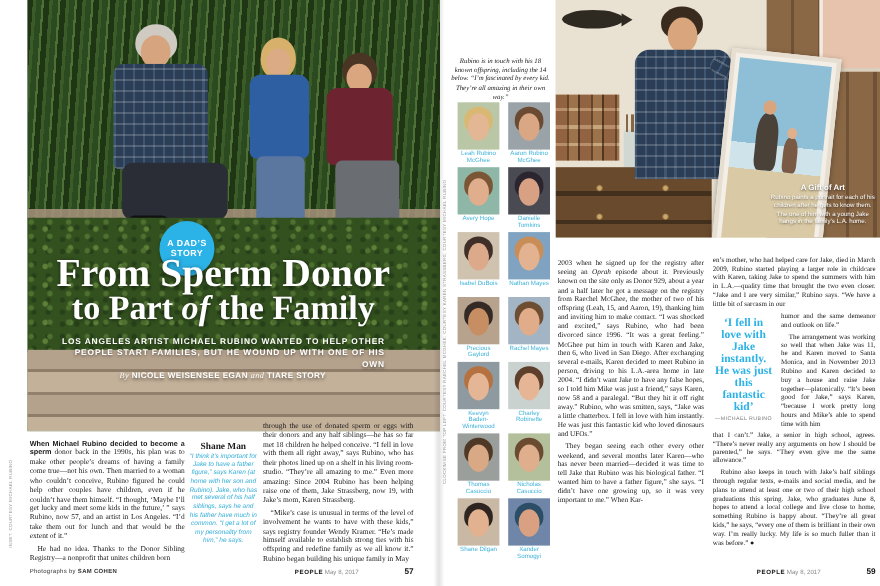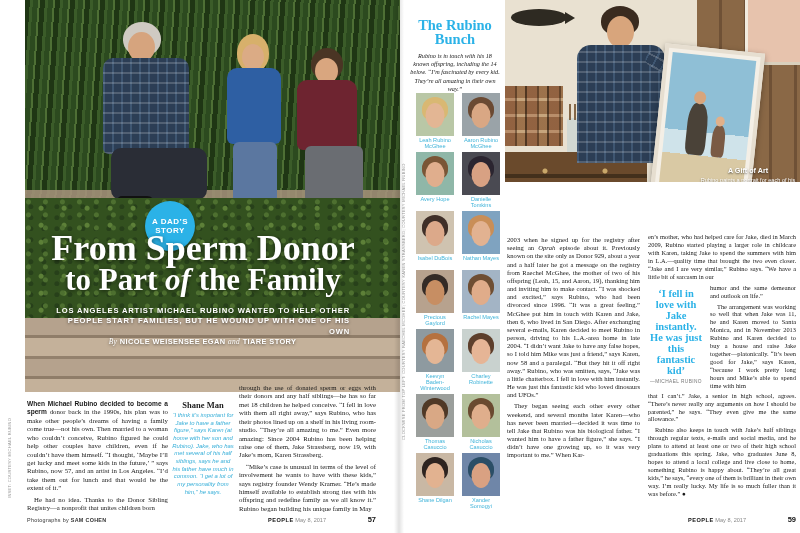--- a/index.html
+++ b/index.html
@@ -93,21 +93,21 @@
   .cell:nth-child(6) .pic{--bg:#7fa3c0;--hair:#c98e57;--skin:#e2b291;}
   .cell:nth-child(7) .pic{--bg:#b7a28e;--hair:#332a26;--skin:#c78e63;}
   .cell:nth-child(8) .pic{--bg:#a3b4c5;--hair:#6e4e33;--skin:#e0ac8a;}
   .cell:nth-child(9) .pic{--bg:#8e9aa0;--hair:#b5713f;--skin:#e4b695;}
   .cell:nth-child(10) .pic{--bg:#c9d2cf;--hair:#5d3f2c;--skin:#e6b596;}
   .cell:nth-child(11) .pic{--bg:#9b9f9c;--hair:#4f3826;--skin:#d9a885;}
   .cell:nth-child(12) .pic{--bg:#b3c09b;--hair:#6a4a30;--skin:#dfae8c;}
   .cell:nth-child(13) .pic{--bg:#c9b8a4;--hair:#2e2420;--skin:#e2b290;}
   .cell:nth-child(14) .pic{--bg:#6f86a8;--hair:#2b4e66;--skin:#d9a182;}
   
-  .photo-right{position:absolute;left:505px;top:0;width:295px;height:182px;overflow:hidden;
+  .photo-right{position:absolute;left:505px;top:0;width:295px;height:216px;overflow:hidden;
                background:#e9e1d1;}
   .fish{position:absolute;left:6px;top:9px;width:56px;height:17px;background:#2e2a22;
         border-radius:50%;}
   .fish::after{content:"";position:absolute;right:-8px;top:3px;border-left:10px solid #2e2a22;
                border-top:6px solid transparent;border-bottom:6px solid transparent;}
   .pinned{position:absolute;left:0;top:86px;width:58px;height:60px;
           background:repeating-linear-gradient(0deg,#b89c7f 0 13px,#e9e1d1 13px 16px),
                      repeating-linear-gradient(90deg,#caa182 0 10px,#8b6f55 10px 12px,#d9bb98 12px 20px,#6e5843 20px 22px);
           background-blend-mode:multiply;}
   .jar{position:absolute;left:62px;top:118px;width:22px;height:40px;background:#cfd8d3;
@@ -237,24 +237,20 @@
   <div class="folio folio-left">
     <span class="brand">PEOPLE</span>
     <span>May 8, 2017</span>
     <b>57</b>
   </div>
 
   <div class="vcred vcred-left">INSET: COURTESY MICHAEL RUBINO</div>
   <div class="gutter"></div>
   <div class="vcred vcred-center">CLOCKWISE FROM TOP LEFT: COURTESY RAECHEL MCGHEE; COURTESY KAREN STRASSBERG; COURTESY MICHAEL RUBINO</div>
 
-  <div class="bunch-title">
-    <div>The Rubino</div>
-    <div>Bunch</div>
-  </div>
   <div class="bunch-intro">Rubino is in touch with his 18 known offspring, including the 14 below. “I’m fascinated by every kid. They’re all amazing in their own way.”</div>
 
   <div class="bunch-grid">
     <div class="cell">
         <div class="pic"></div>
         <div class="pname">Leah Rubino McGhee</div>
       </div>
     <div class="cell">
         <div class="pic"></div>
         <div class="pname">Aaron Rubino McGhee</div>

